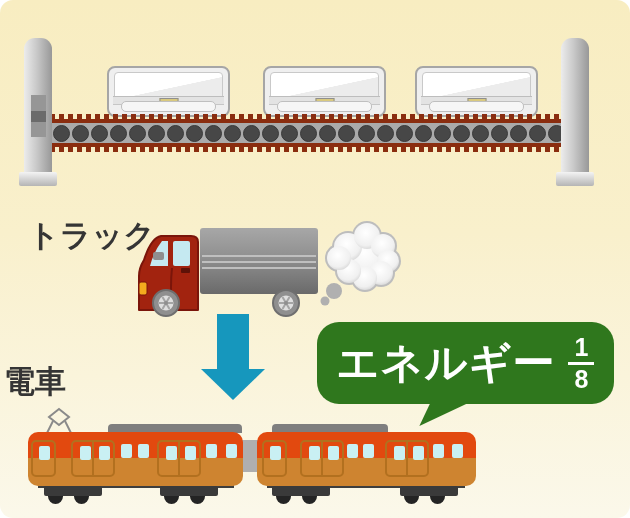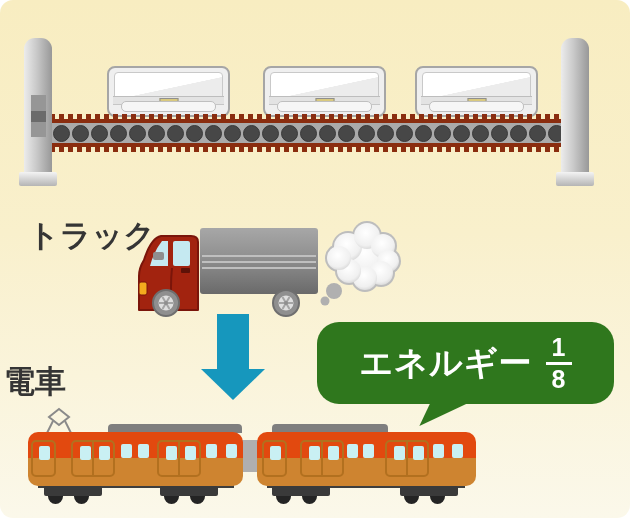--- a/index.html
+++ b/index.html
@@ -46,21 +46,21 @@
   .arrow{position:absolute;left:0;top:0;z-index:2;}
   .shaft{position:absolute;left:217px;top:314px;width:32px;height:57px;background:#1697BD;}
   .head{position:absolute;left:201px;top:369px;width:0;height:0;
       border-left:32px solid transparent;border-right:32px solid transparent;border-top:31px solid #1697BD;}
   
   .bubble-group{position:absolute;left:0;top:0;z-index:6;}
   .bubble-body{position:absolute;left:317px;top:322px;width:297px;height:82px;background:#2F771D;border-radius:22px;
       display:flex;align-items:center;justify-content:center;gap:13px;}
   .bubble-tail{position:absolute;left:416px;top:400px;width:56px;height:26px;background:#2F771D;
       clip-path:polygon(28% 0,100% 5%,6% 100%);}
-  .bubble-text{color:#fff;font-size:33px;font-weight:bold;letter-spacing:1px;}
+  .bubble-text{color:#fff;font-size:42px;font-weight:bold;letter-spacing:1px;}
   .fraction{display:flex;flex-direction:column;align-items:center;color:#fff;font-weight:bold;font-size:25px;line-height:1;}
   .fraction .bar{width:26px;height:3px;background:#fff;margin:2px 0;}
   
   .roof{position:absolute;top:424px;height:9px;background:#7F7F7F;border-radius:4px 4px 0 0;z-index:3;}
   .roof1{left:108px;width:134px;} .roof2{left:272px;width:116px;}
   .coupler{position:absolute;left:241px;top:440px;width:20px;height:32px;background:#AFAFAF;z-index:2;}
   .pantograph{position:absolute;left:38px;top:407px;z-index:3;}
   .car{position:absolute;top:432px;height:54px;border-radius:10px;z-index:4;
       background:linear-gradient(#E2490F 0,#E2490F 26px,#CE8430 26px,#CE8430 100%);}
   .car1{left:28px;width:215px;} .car2{left:257px;width:219px;}

